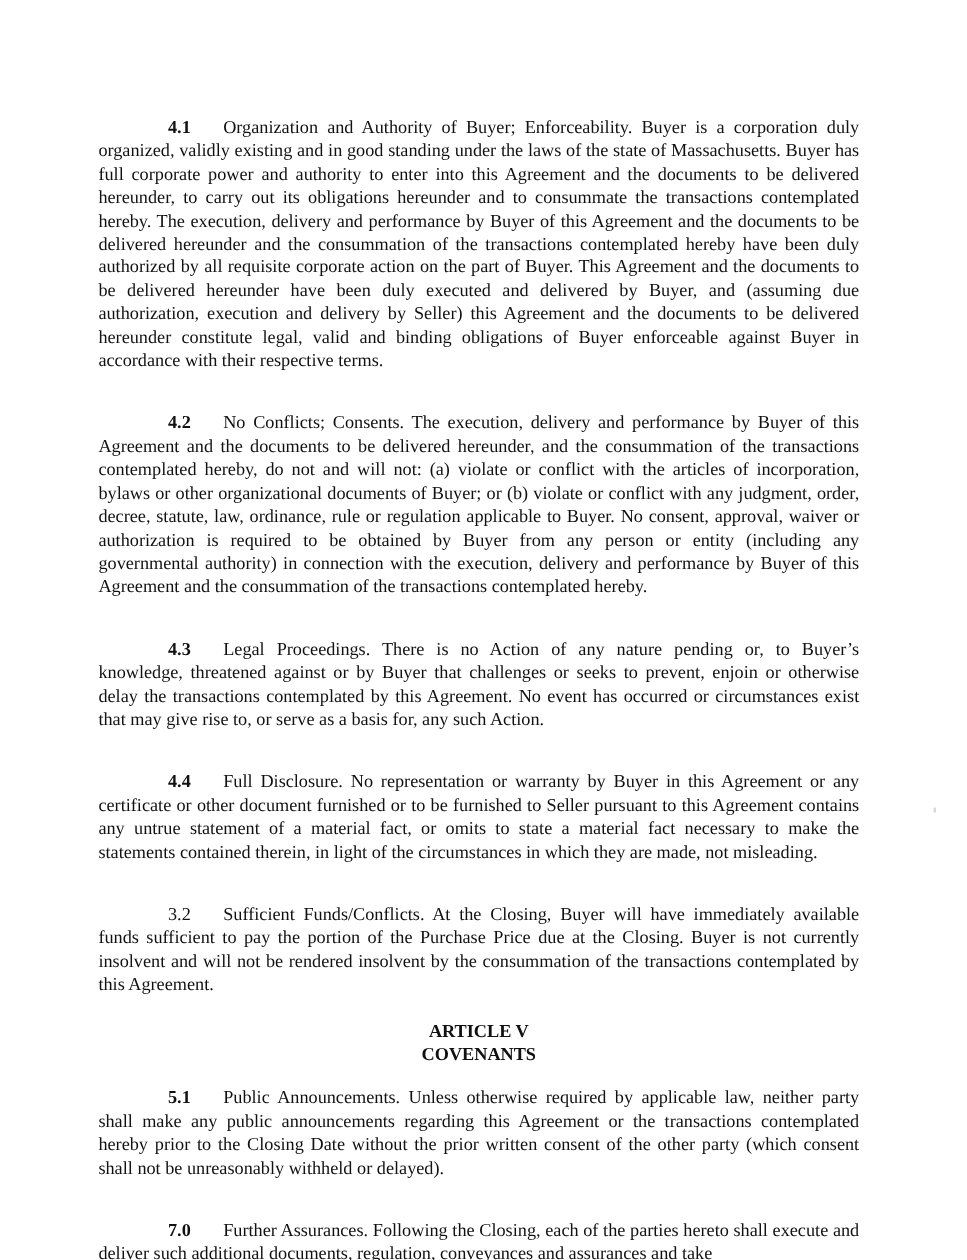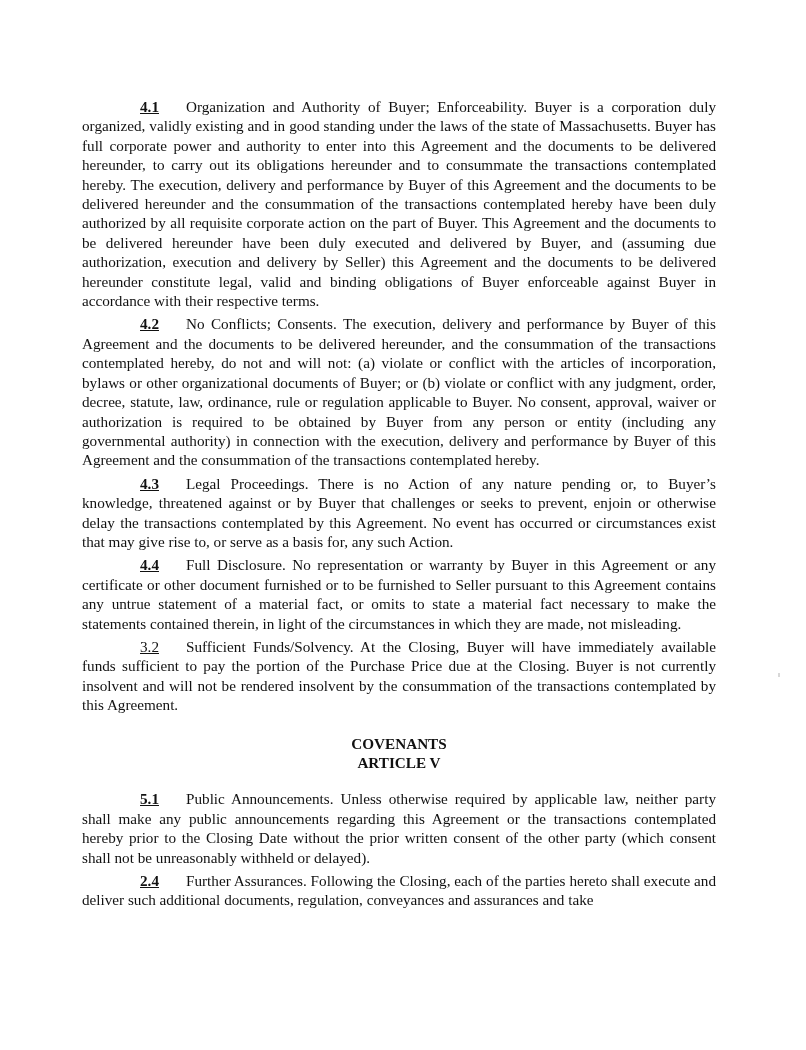--- a/index.html
+++ b/index.html
@@ -25,25 +25,24 @@
     font-size: 15.2px;
     line-height: 19.4px;
     text-align: justify;
     text-indent: 58px;
     margin: 0;
   }
   .para .num {
     display: inline-block;
     width: 46px;
     text-indent: 0;
-    text-decoration: underline;
   }
   .para .num.bold { font-weight: bold; }
   .para .heading { font-weight: normal; }
-  .gap-1 { margin-top: 4px; }
+  .gap-1 { margin-top: 33px; }
   .article {
     text-align: center;
     font-weight: bold;
     font-size: 15.2px;
     line-height: 19.4px;
     margin: 19px 0 17px 0;
   }
   .article div { margin: 0; }
   .scan-mark {
     position: absolute;
@@ -69,31 +68,31 @@
 
   <p class="para gap-1">
     <span class="num bold">4.3</span><span class="heading">Legal Proceedings</span><span>. There is no Action of any nature pending or, to Buyer’s knowledge, threatened against or by Buyer that challenges or seeks to prevent, enjoin or otherwise delay the transactions contemplated by this Agreement. No event has occurred or circumstances exist that may give rise to, or serve as a basis for, any such Action.</span>
   </p>
 
   <p class="para gap-1">
     <span class="num bold">4.4</span><span class="heading">Full Disclosure</span><span>. No representation or warranty by Buyer in this Agreement or any certificate or other document furnished or to be furnished to Seller pursuant to this Agreement contains any untrue statement of a material fact, or omits to state a material fact necessary to make the statements contained therein, in light of the circumstances in which they are made, not misleading.</span>
   </p>
 
   <p class="para gap-1">
-    <span class="num">3.2</span><span class="heading">Sufficient Funds/Solvency.</span><span>  At the Closing, Buyer will have immediately available funds sufficient to pay the portion of the Purchase Price due at the Closing.  Buyer is not currently insolvent and will not be rendered insolvent by the consummation of the transactions contemplated by this Agreement.</span>
+    <span class="num">3.2</span><span class="heading">Sufficient Funds/Conflicts.</span><span>  At the Closing, Buyer will have immediately available funds sufficient to pay the portion of the Purchase Price due at the Closing.  Buyer is not currently insolvent and will not be rendered insolvent by the consummation of the transactions contemplated by this Agreement.</span>
   </p>
 
   <div class="article">
+    <div>ARTICLE V</div>
     <div>COVENANTS</div>
-    <div>ARTICLE V</div>
   </div>
 
   <p class="para">
     <span class="num bold">5.1</span><span class="heading">Public Announcements</span><span>. Unless otherwise required by applicable law, neither party shall make any public announcements regarding this Agreement or the transactions contemplated hereby prior to the Closing Date without the prior written consent of the other party (which consent shall not be unreasonably withheld or delayed).</span>
   </p>
 
   <p class="para gap-1">
-    <span class="num bold">2.4</span><span class="heading">Further Assurances</span><span>. Following the Closing, each of the parties hereto shall execute and deliver such additional documents, regulation, conveyances and assurances and take</span>
+    <span class="num bold">7.0</span><span class="heading">Further Assurances</span><span>. Following the Closing, each of the parties hereto shall execute and deliver such additional documents, regulation, conveyances and assurances and take</span>
   </p>
 
 </div>
 
 <div class="scan-mark"></div>
 
 </body></html>

